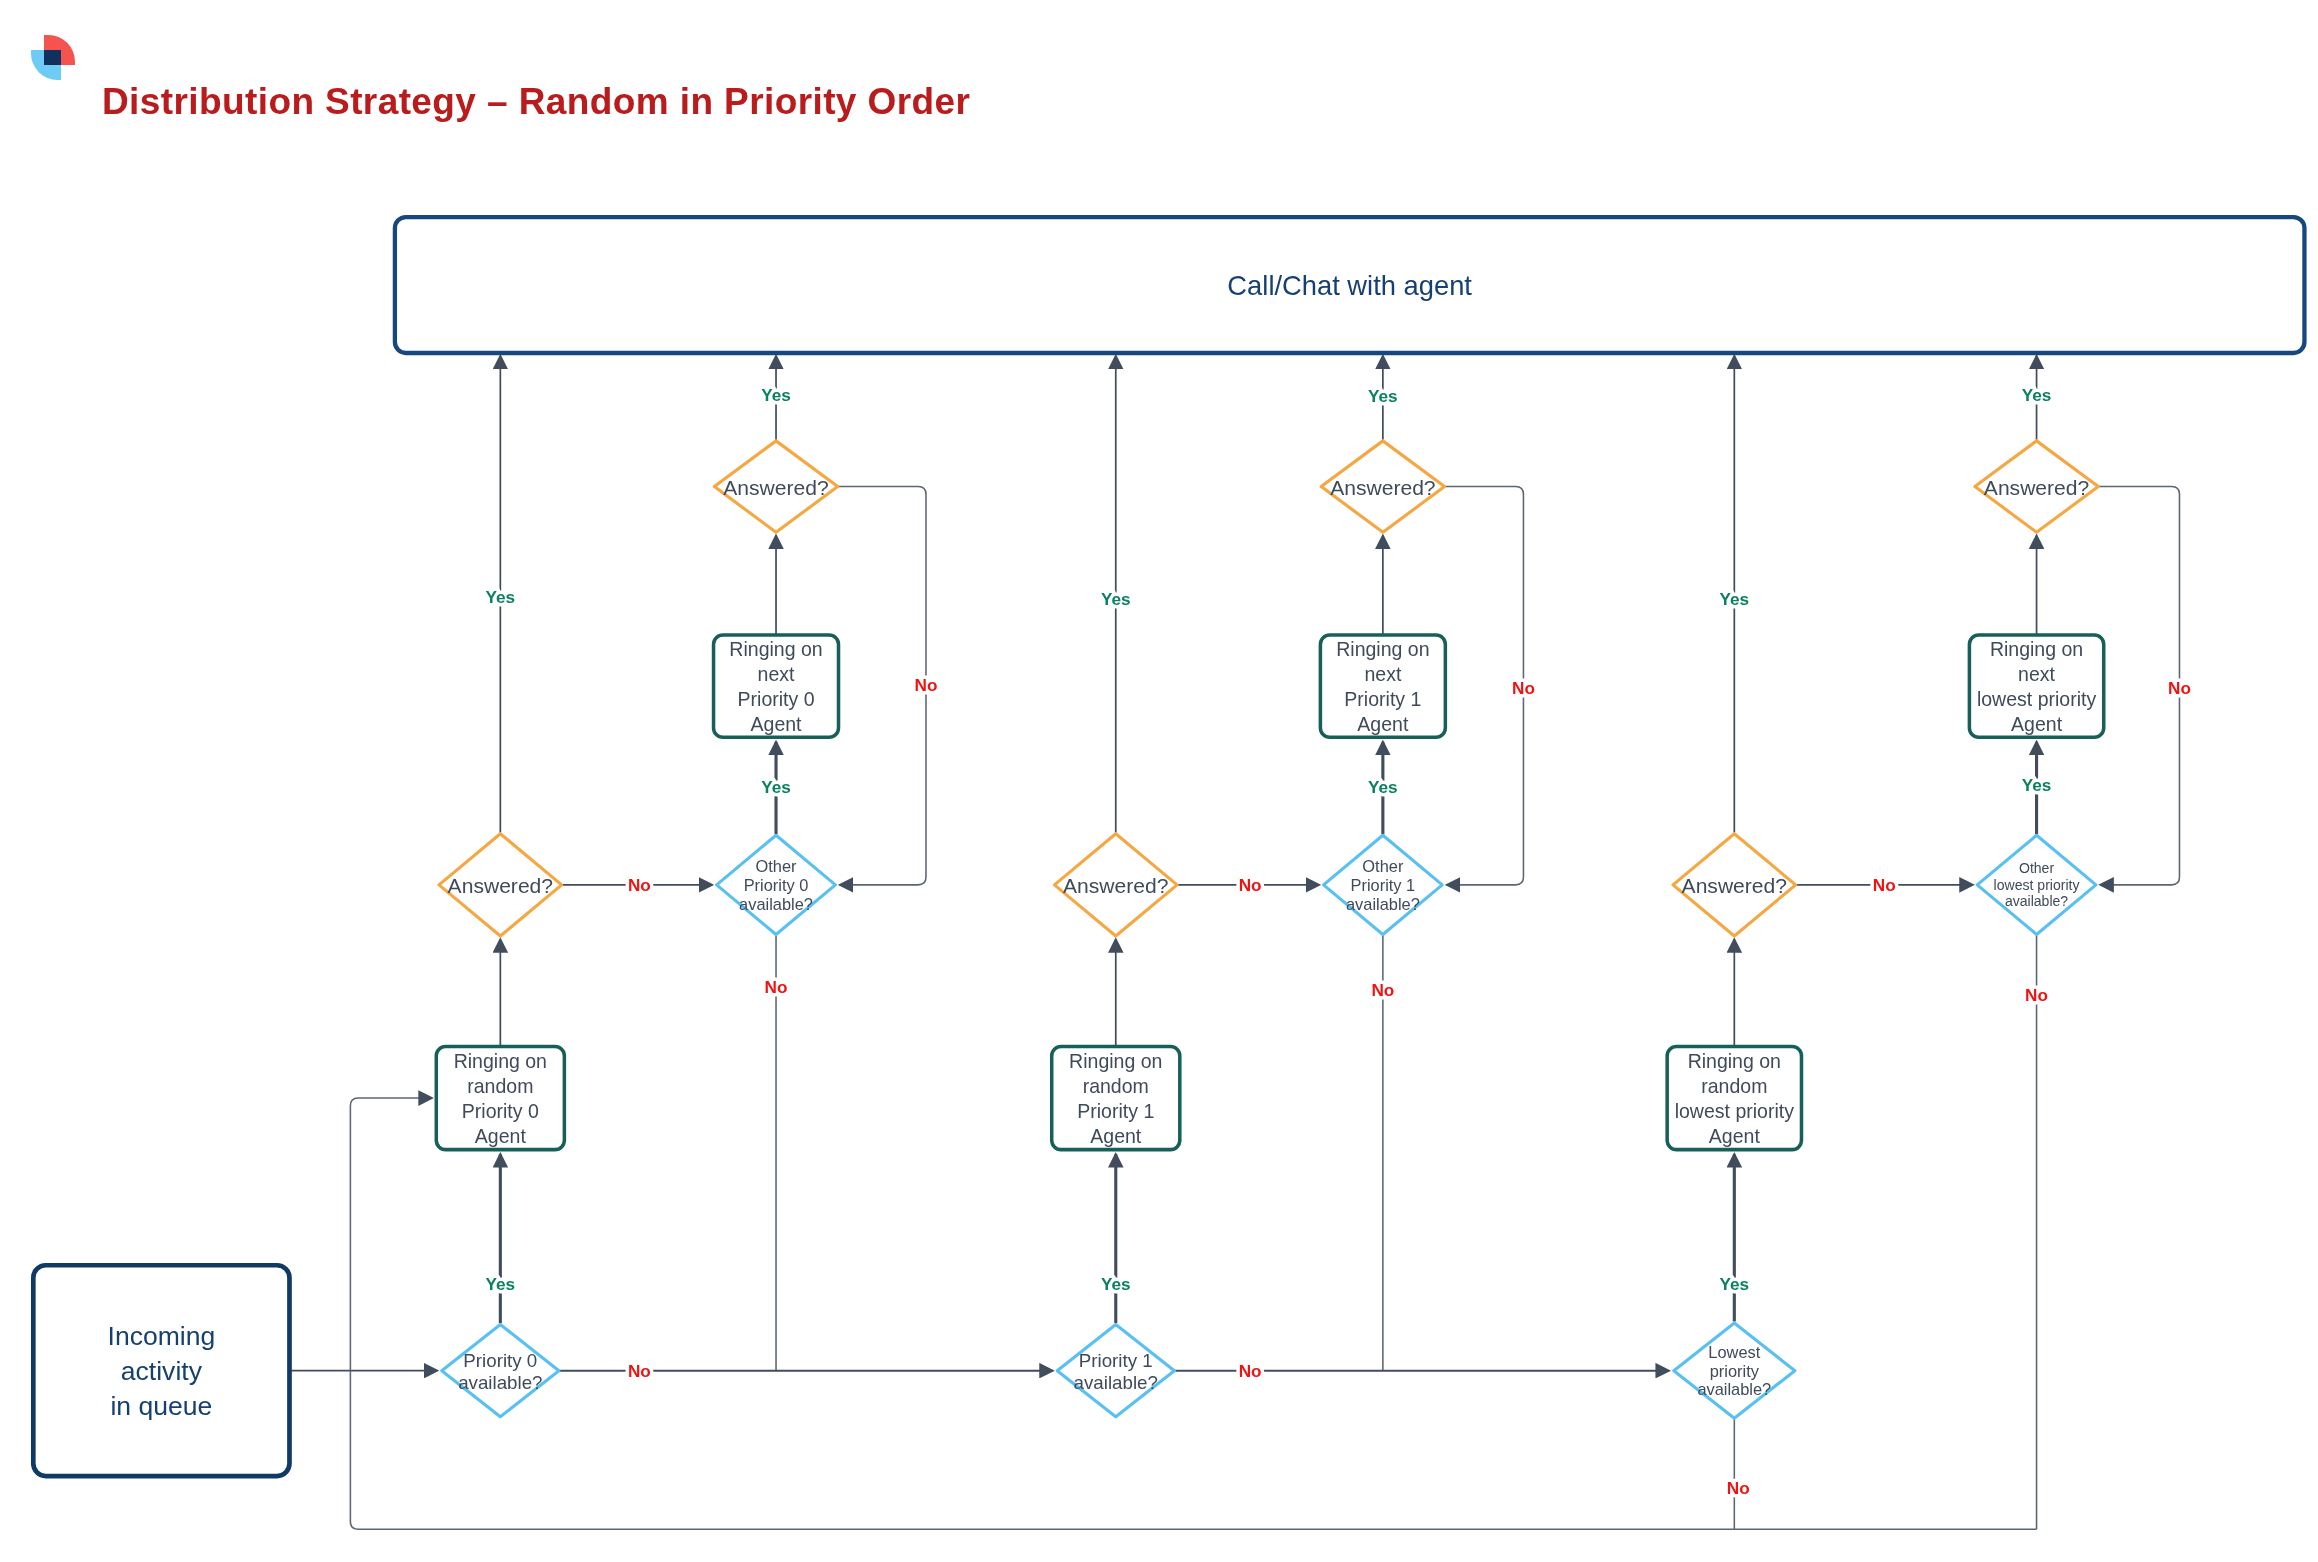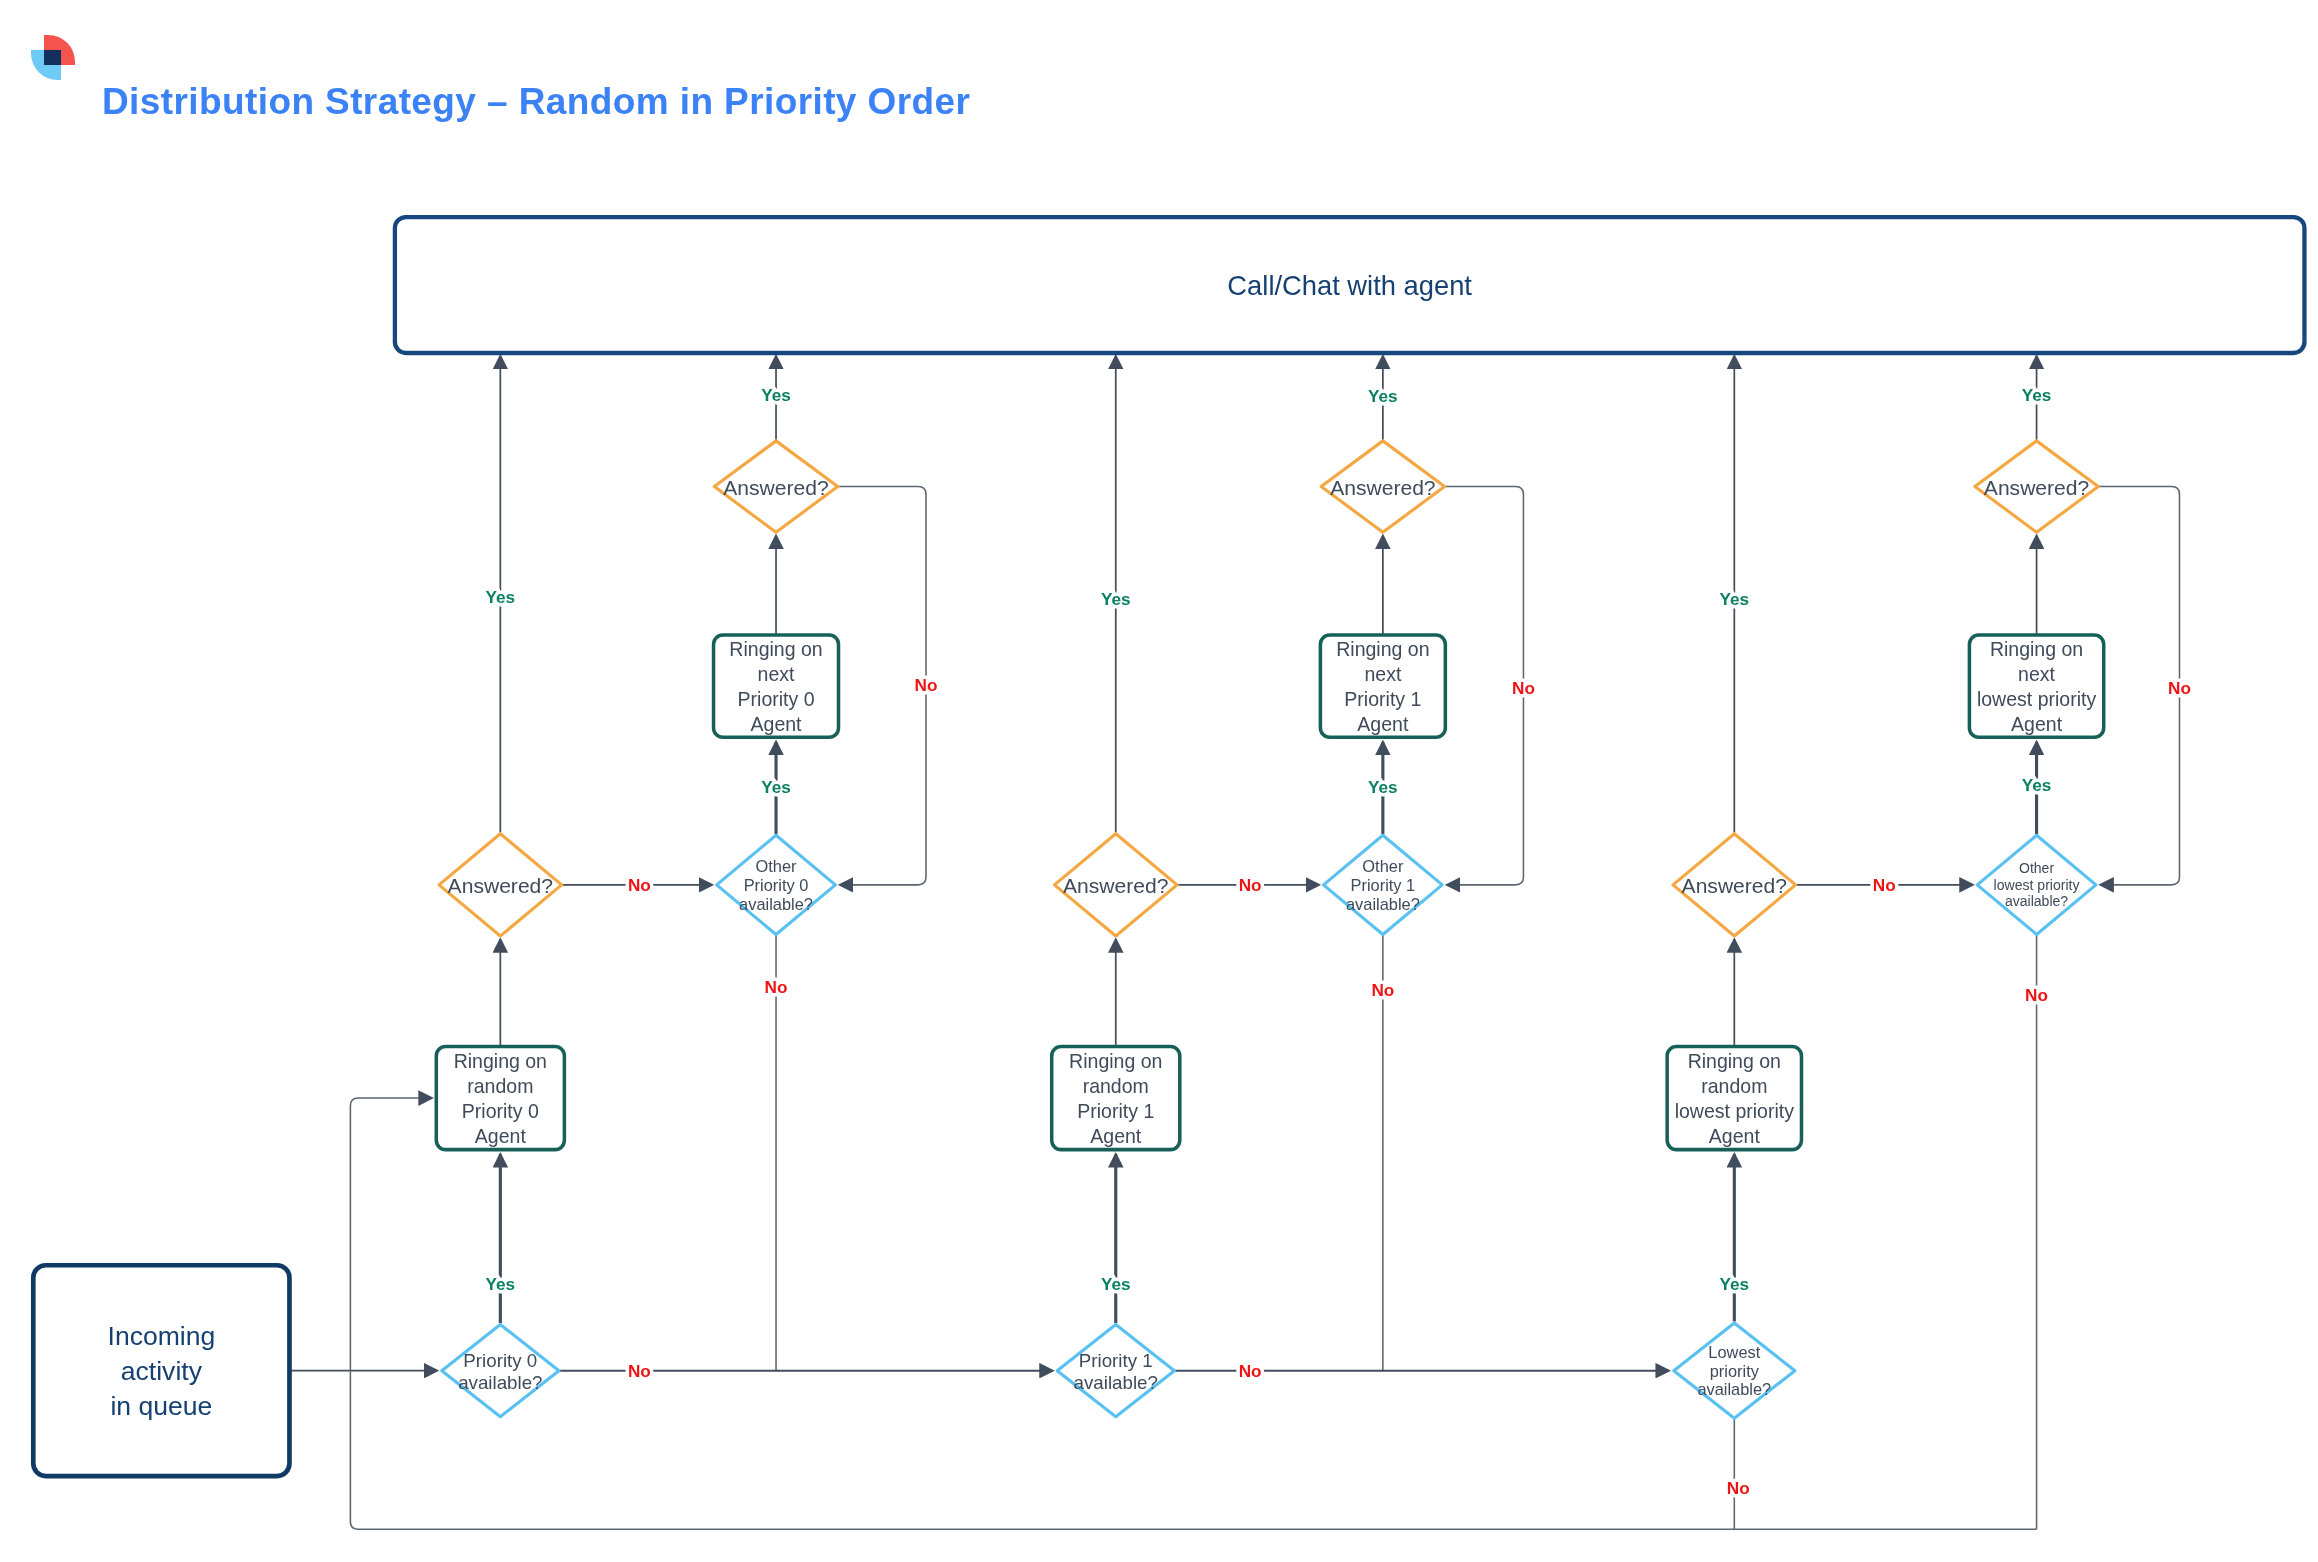--- a/index.html
+++ b/index.html
@@ -21,21 +21,21 @@
 </style>
 </head>
 <body>
 
 <div id="stage">
   <div id="logo">
     <div class="red" style="background: rgb(244, 84, 77);"></div>
     <div class="blue" style="background: rgb(110, 203, 245);"></div>
     <div class="navy" style="background: rgb(18, 48, 94);"></div>
   </div>
-  <h1 id="page-title" style="color: #3b82f6;">Distribution Strategy – Random in Priority Order</h1>
+  <h1 id="page-title" style="color: #b91c1c;">Distribution Strategy – Random in Priority Order</h1>
   <svg id="flow-svg" viewBox="0 0 2968 2000" width="2319" height="1562">
     <defs>
       <marker id="arr" markerUnits="userSpaceOnUse" markerWidth="20" markerHeight="20" viewBox="0 0 10 10" refX="8.5" refY="5" orient="auto-start-reverse">
         <path d="M0,0 L10,5 L0,10 z" fill="#414d5c"></path>
       </marker>
     </defs>
     <g id="edges-layer">
         <path d="M370,1755 L559,1755" fill="none" stroke="#414d5c" stroke-width="2.2" marker-end="url(#arr)"></path>
         <path d="M640,1694 L640,1478" fill="none" stroke="#414d5c" stroke-width="4" marker-end="url(#arr)"></path>
         <path d="M640,1340 L640,1203" fill="none" stroke="#414d5c" stroke-width="2.2" marker-end="url(#arr)"></path>

